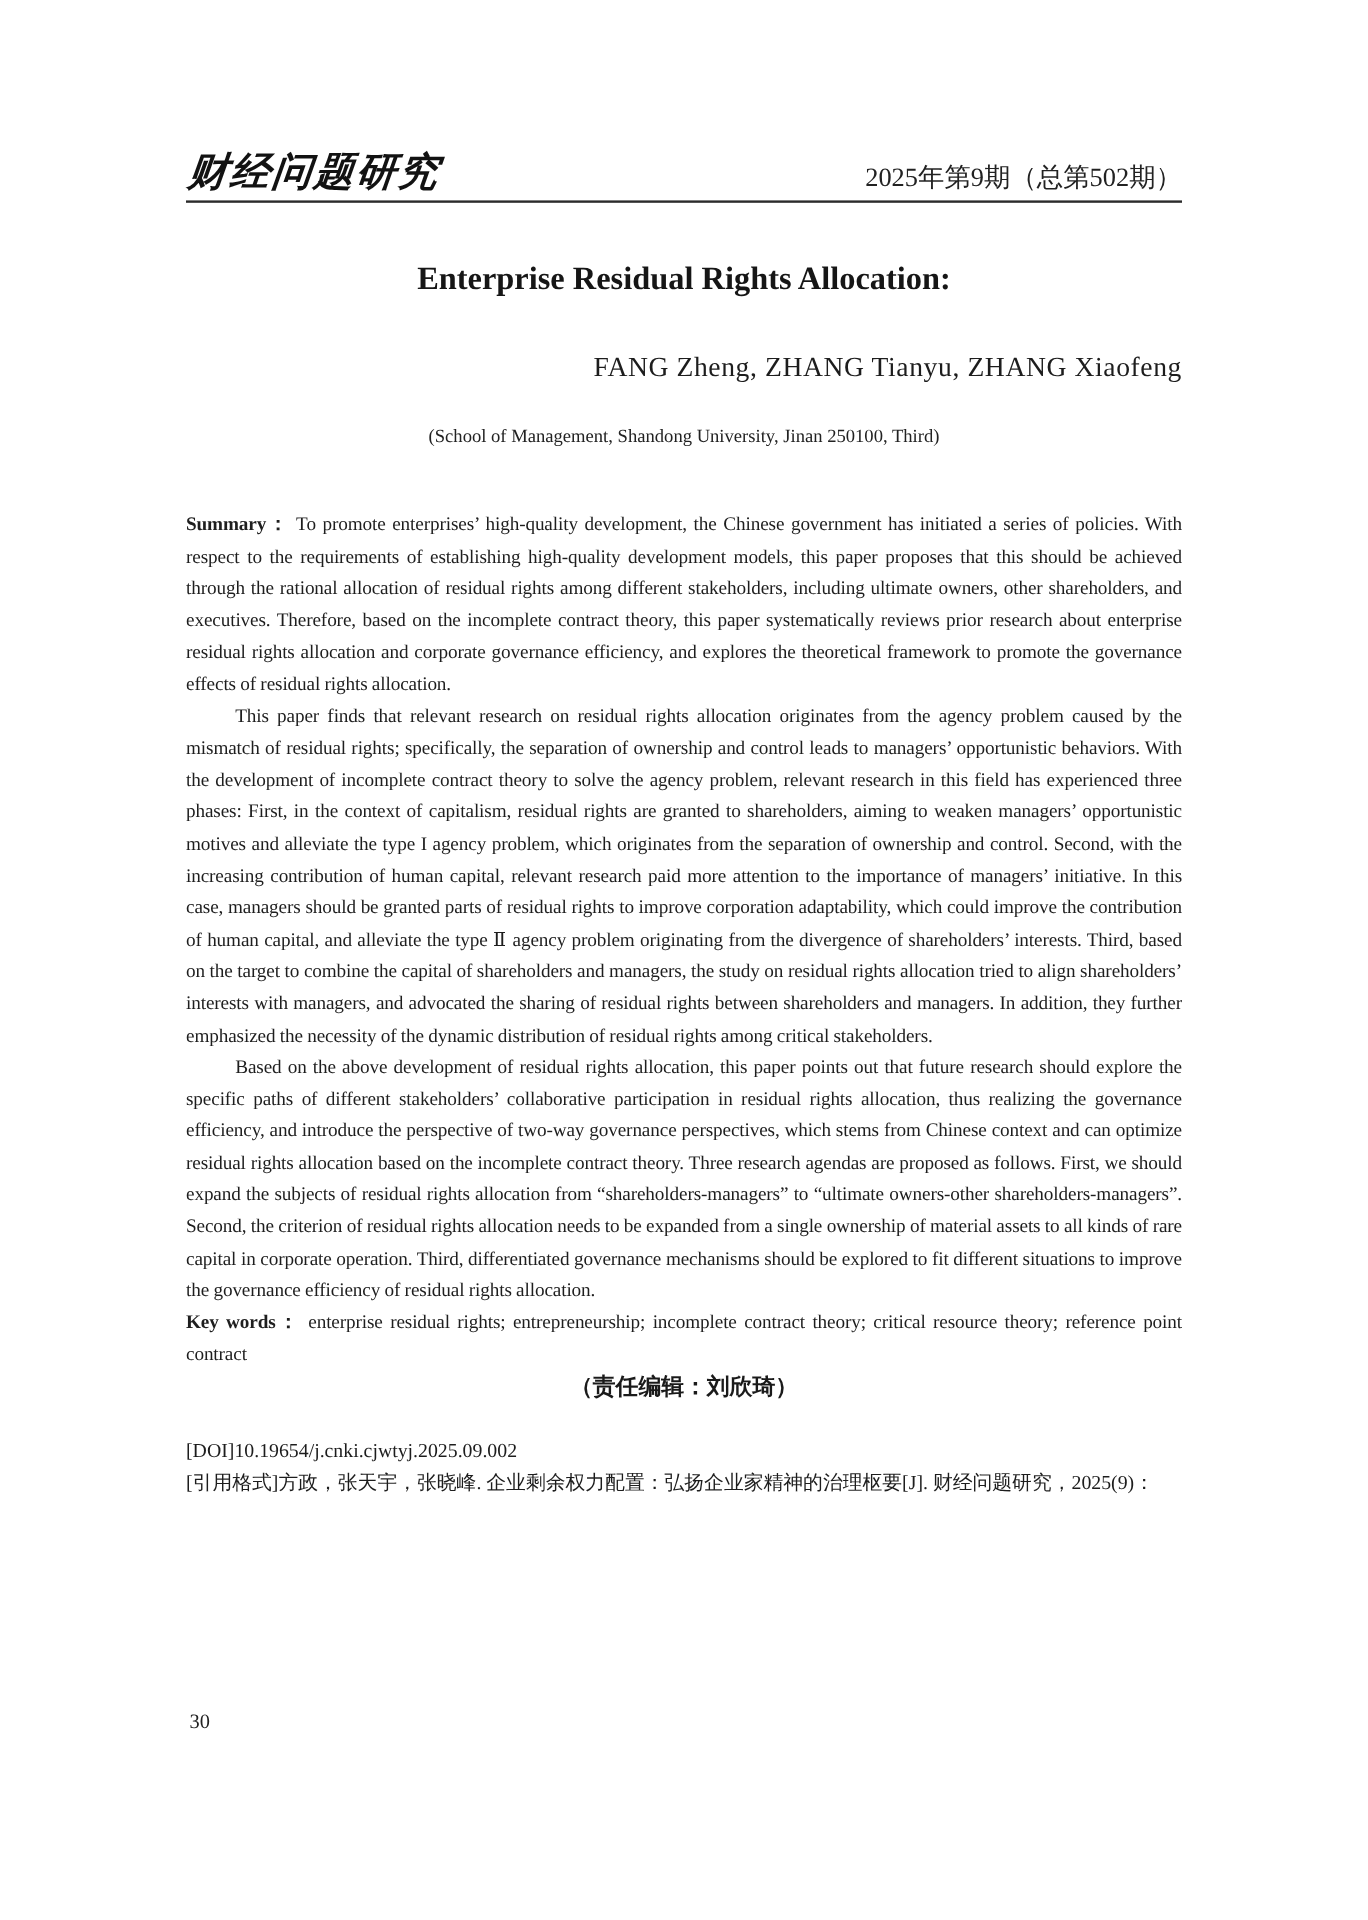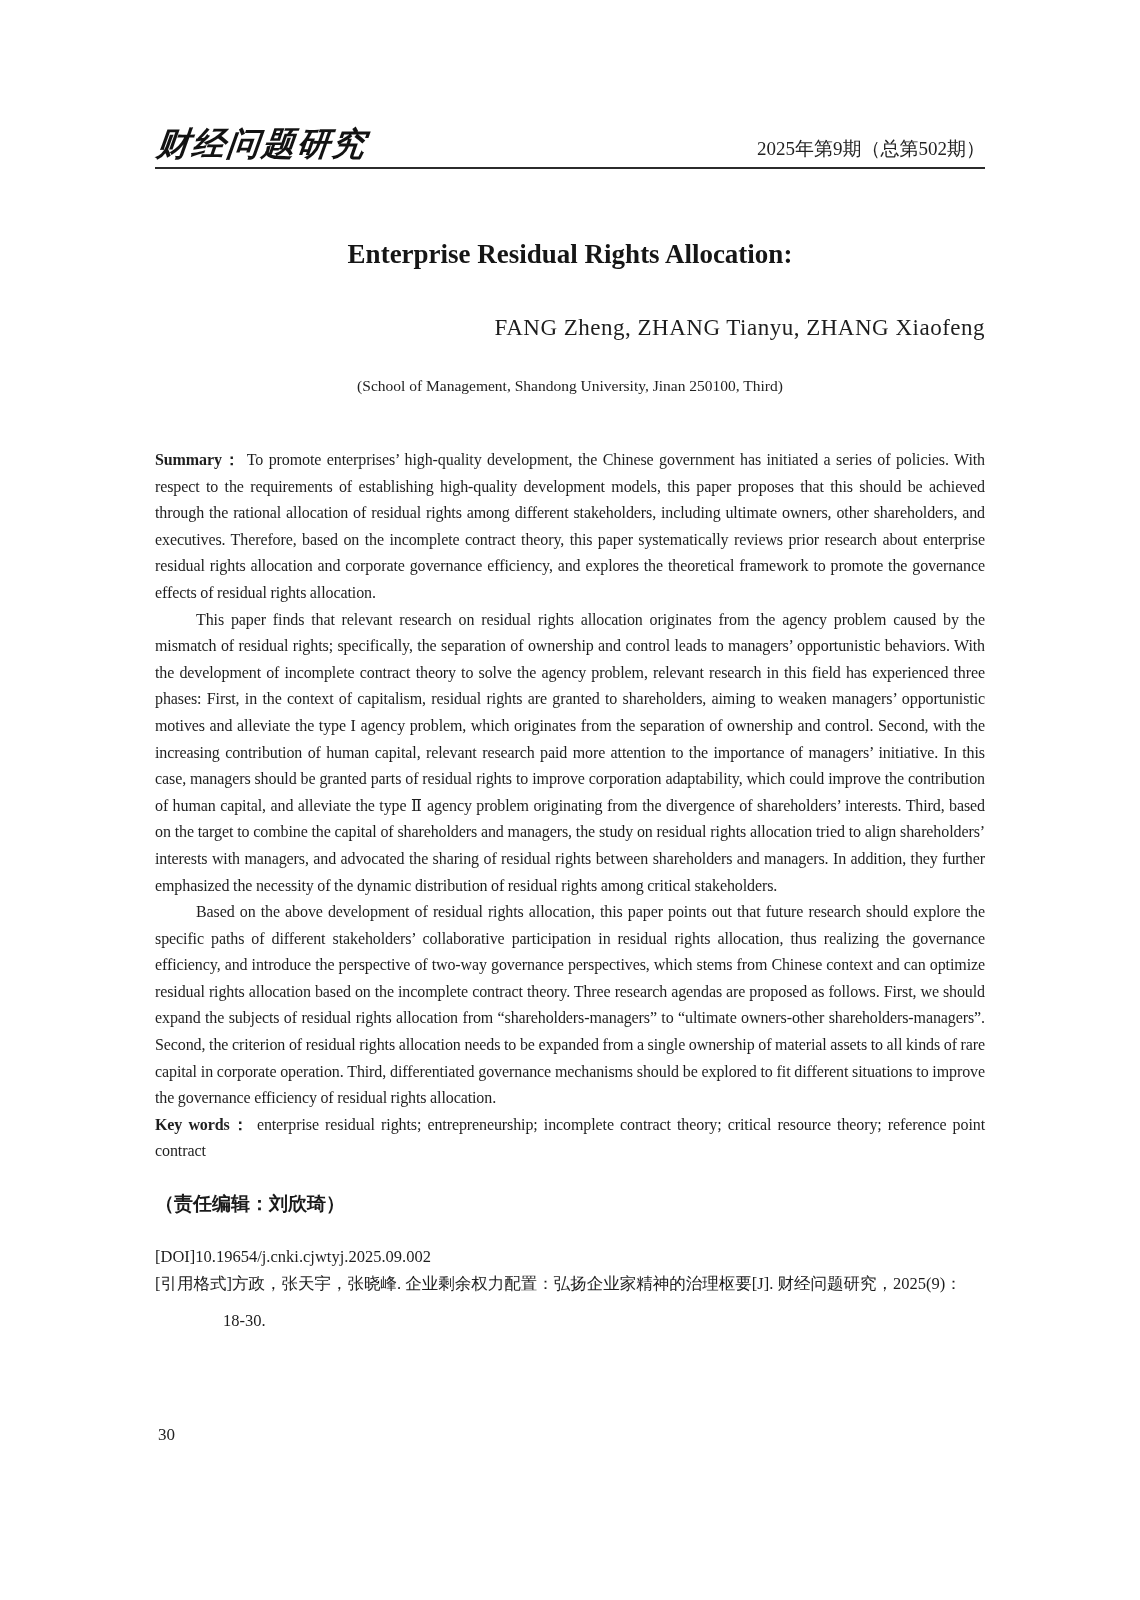--- a/index.html
+++ b/index.html
@@ -34,28 +34,28 @@
     font-style: italic;
     font-size: 33px;
     line-height: 1;
     letter-spacing: 2px;
     transform: skewX(-6deg);
     transform-origin: left bottom;
     color: #121212;
     white-space: nowrap;
   }
   .issue-info {
-    font-size: 19px;
+    font-size: 22px;
     color: #222222;
     line-height: 1.2;
     white-space: nowrap;
   }
   
   .title-block {
-    margin-top: 66px;
+    margin-top: 44px;
     text-align: center;
   }
   .title-line {
     font-size: 27px;
     font-weight: 700;
     line-height: 38px;
     color: #161616;
   }
   .authors {
     margin-top: 42px;
@@ -85,22 +85,21 @@
     margin: 0;
   }
   .abstract p.indented {
     text-indent: 41px;
   }
   .bold-label {
     font-weight: 700;
   }
   
   .editor-line {
-    margin-top: 26px;
-    text-align: left;
+    text-align: center;
     font-family: "Liberation Sans", "DejaVu Sans", sans-serif;
     font-weight: 700;
     font-size: 19px;
     color: #1a1a1a;
   }
   .ref-block {
     margin-top: 26px;
     font-size: 16.5px;
     line-height: 27px;
     color: #1d1d1d;
@@ -150,18 +149,17 @@
     <p class="indented">Based on the above development of residual rights allocation, this paper points out that future research should explore the specific paths of different stakeholders’ collaborative participation in residual rights allocation, thus realizing the governance efficiency, and introduce the perspective of two-way governance perspectives, which stems from Chinese context and can optimize residual rights allocation based on the incomplete contract theory. Three research agendas are proposed as follows. First, we should expand the subjects of residual rights allocation from “shareholders-managers” to “ultimate owners-other shareholders-managers”. Second, the criterion of residual rights allocation needs to be expanded from a single ownership of material assets to all kinds of rare capital in corporate operation. Third, differentiated governance mechanisms should be explored to fit different situations to improve the governance efficiency of residual rights allocation.</p>
 
     <p><span class="bold-label">Key words：</span> <span>enterprise residual rights; entrepreneurship; incomplete contract theory; critical resource theory; reference point contract</span></p>
   </div>
 
   <div class="editor-line">（责任编辑：刘欣琦）</div>
 
   <div class="ref-block">
     <div class="doi-line">[DOI]10.19654/j.cnki.cjwtyj.2025.09.002</div>
     <div class="citation-line">[引用格式]方政，张天宇，张晓峰. 企业剩余权力配置：弘扬企业家精神的治理枢要[J]. 财经问题研究，2025(9)：</div>
-    <div class="citation-pages">18-30.</div>
   </div>
 
   <div class="page-number">30</div>
 
 </div>
 
 </body></html>

